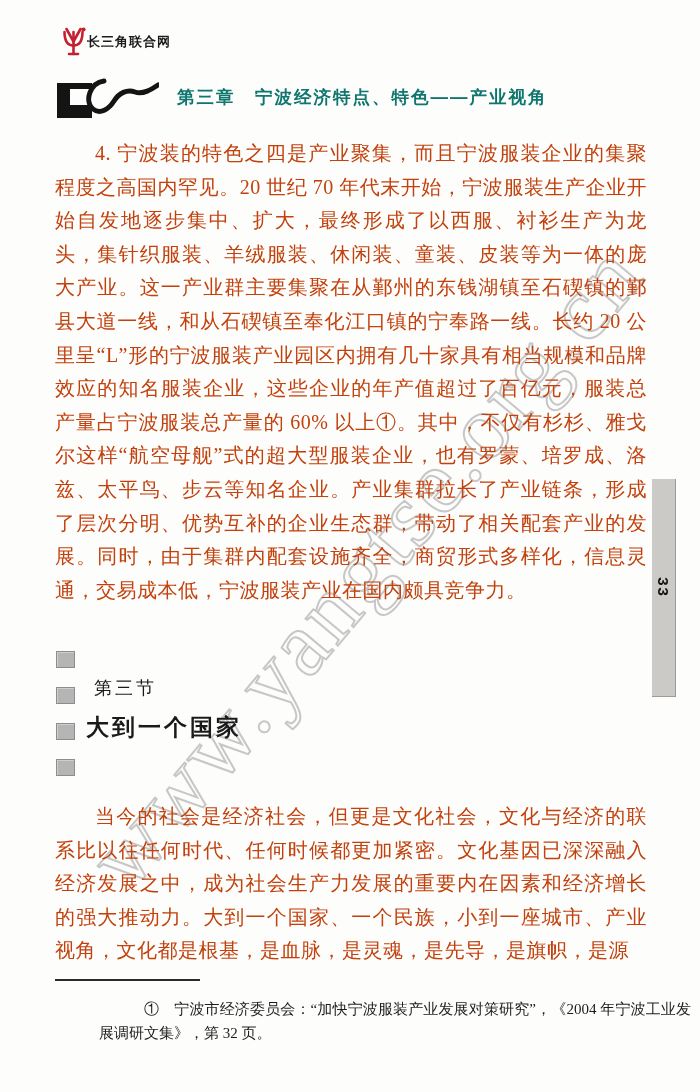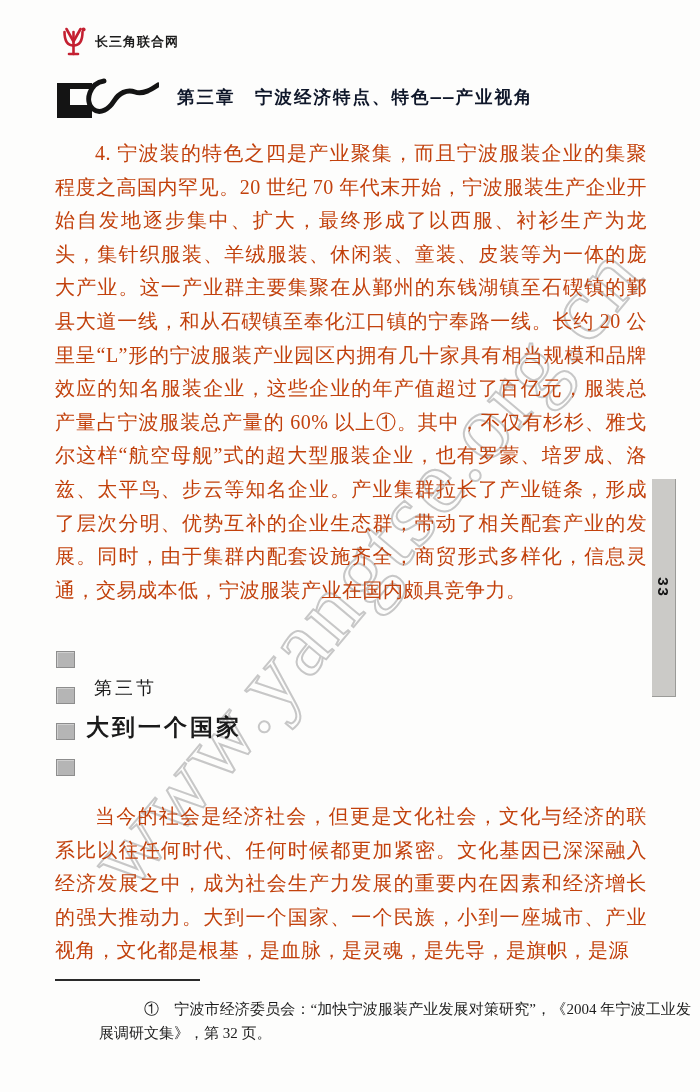--- a/index.html
+++ b/index.html
@@ -24,31 +24,31 @@
     color: transparent;
     -webkit-text-stroke: 2px #c7c7c7;
     z-index: 0;
     pointer-events: none;
     font-family: "Liberation Serif", serif;
   }
 
   .layer { position: absolute; z-index: 1; }
 
   
-  .logo-row { left: 60px; top: 26px; display: flex; align-items: center; gap: 8px; }
+  .logo-row { left: 60px; top: 26px; display: flex; align-items: center; }
   .logo-text { font-size: 13px; font-weight: bold; color: #1c1c1c; letter-spacing: 1px;
                font-family: "Liberation Sans", sans-serif; }
 
   
   .chapter-row { left: 57px; top: 74px; display: flex; align-items: center; }
   .chapter-title {
     margin-left: 18px;
-    font-size: 17.5px; font-weight: bold; color: #0f172a;
+    font-size: 17.5px; font-weight: bold; color: #0f766e;
     letter-spacing: 2px;
-    font-family: Liberation Mono, monospace;
+    font-family: Liberation Sans, sans-serif;
   }
 
   
   .para {
     left: 55px; width: 592px;
     font-size: 20px; line-height: 33.6px;
     text-align: justify; text-justify: inter-ideograph;
     text-indent: 2em;
     letter-spacing: 0.5px;
     color: #c2410c;

